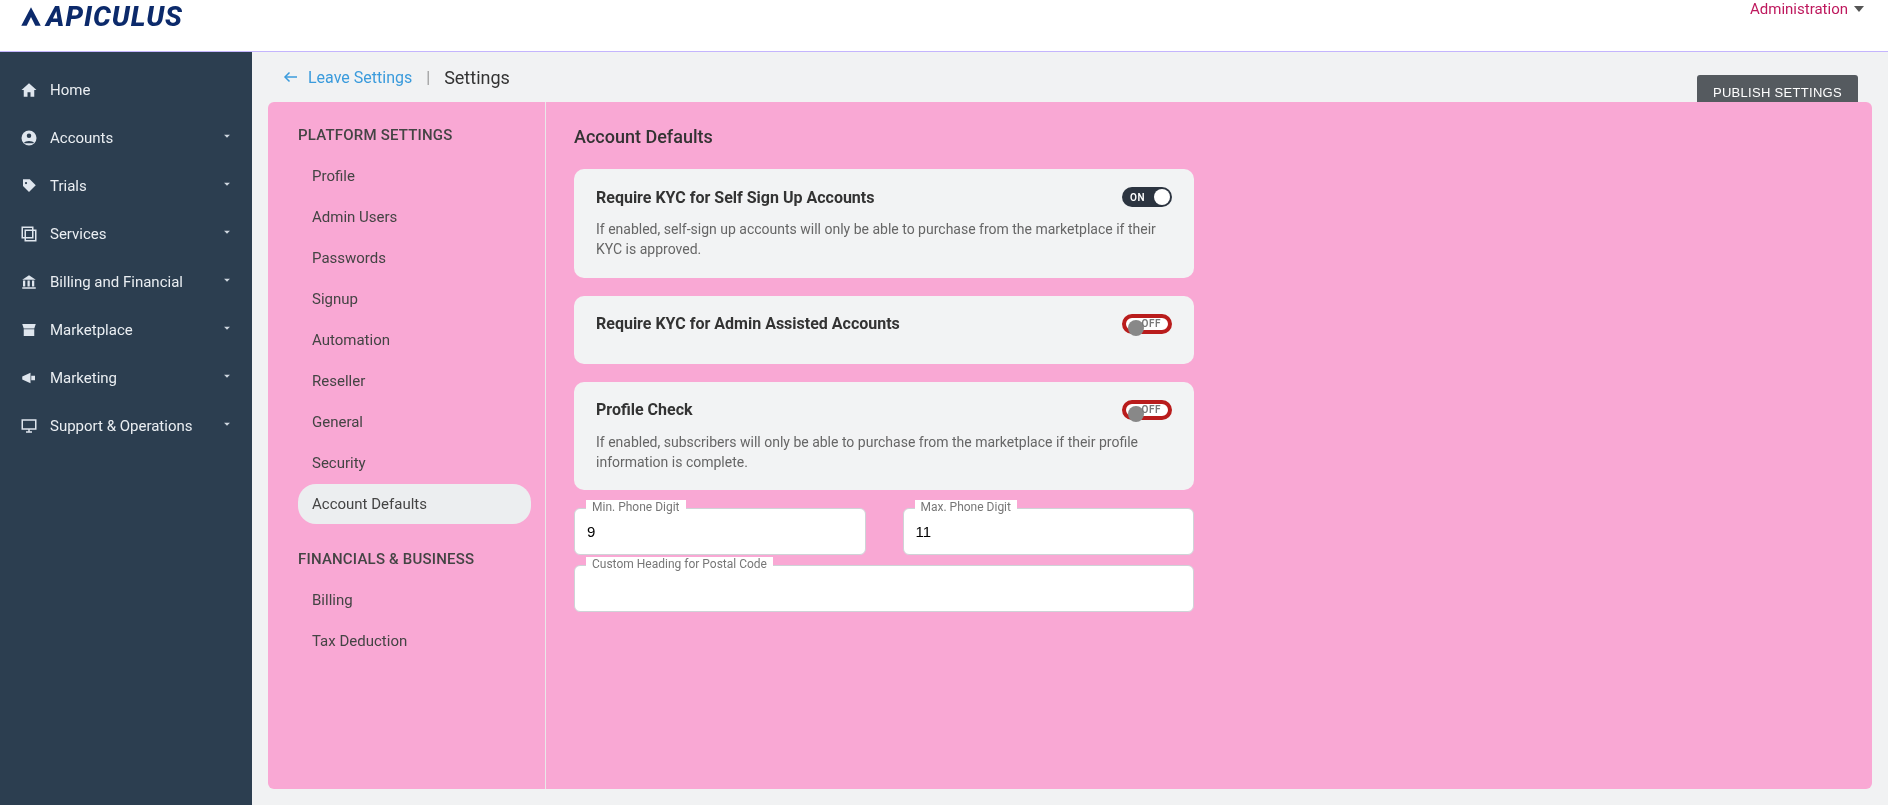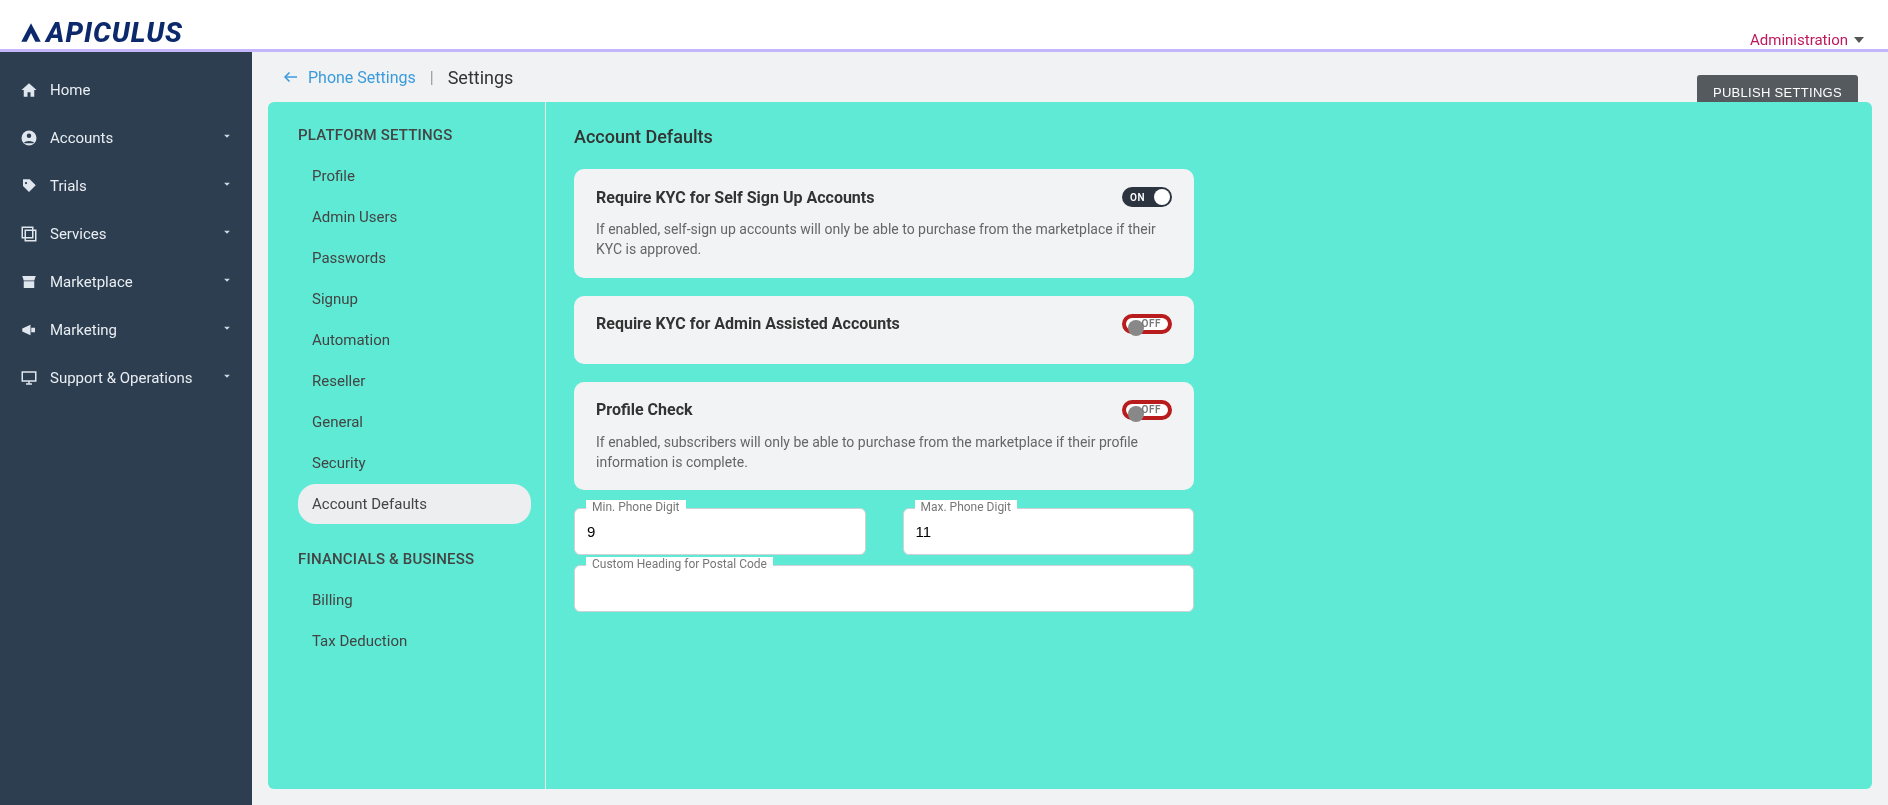--- a/index.html
+++ b/index.html
@@ -1,20 +1,20 @@
 <!DOCTYPE html>
 <html><head>
 <meta charset="utf-8">
 <style>
   * { box-sizing: border-box; margin: 0; padding: 0; }
   html, body { height: 100%; font-family: -apple-system, BlinkMacSystemFont, "Segoe UI", Roboto, Helvetica, Arial, sans-serif; color: #333; }
   body { display: flex; flex-direction: column; background: #fff; }
 
   
-  .topbar { height: 52px; display: flex; align-items: flex-end; justify-content: space-between; padding: 0 24px 0 18px; border-bottom: 3px solid #c4b5fd; }
+  .topbar { height: 52px; display: flex; align-items: flex-start; justify-content: space-between; padding: 0 24px 0 18px; border-bottom: 1px solid #c4b5fd; }
   .logo { display: flex; align-items: center; font-weight: 800; font-style: italic; letter-spacing: 1px; font-size: 28px; color: #0c2a6b; }
   .logo svg { margin-right: 2px; }
   .admin-menu { display: flex; align-items: center; gap: 6px; cursor: pointer; font-size: 15px; color: #be185d; }
   .caret-down { width: 0; height: 0; border-left: 5px solid transparent; border-right: 5px solid transparent; border-top: 6px solid #555; }
 
   
   .main { flex: 1; display: flex; min-height: 0; }
   .sidebar { width: 252px; background: #2c3e50; color: #eaeef2; padding-top: 14px; }
   .sidebar-item { display: flex; align-items: center; height: 48px; padding: 0 18px; cursor: pointer; font-size: 15px; }
   .sidebar-item .icon { width: 22px; display: flex; justify-content: center; margin-right: 10px; color: #dfe6ee; }
@@ -23,21 +23,21 @@
   .chevron svg { width: 14px; height: 14px; }
 
   .content { flex: 1; display: flex; flex-direction: column; background: #f1f2f3; min-width: 0; }
   .content-header { display: flex; align-items: center; justify-content: space-between; height: 50px; padding: 0 30px; }
   .crumbs { display: flex; align-items: center; gap: 14px; }
   .leave-link { display: flex; align-items: center; gap: 8px; color: #3a9bdc; font-size: 16px; cursor: pointer; }
   .crumbs .sep { color: #999; }
   .crumbs .title { font-size: 18px; color: #333; }
   .publish-btn { background: #555a5f; color: #fff; border: none; padding: 10px 16px; font-size: 13px; letter-spacing: 0.3px; border-radius: 3px; cursor: pointer; margin-top: 31px; }
 
-  .panel { flex: 1; margin: 0 16px 16px 16px; background: #5eead4; border-radius: 6px; display: flex; min-height: 0; overflow: hidden; }
+  .panel { flex: 1; margin: 0 16px 16px 16px; background: #f9a8d4; border-radius: 6px; display: flex; min-height: 0; overflow: hidden; }
   .settings-nav { width: 278px; border-right: 1px solid #e8e8e8; padding: 24px 14px 24px 30px; overflow-y: auto; }
   .settings-nav h3 { font-size: 15px; font-weight: 500; color: #444; margin-bottom: 12px; letter-spacing: 0.2px; }
   .settings-nav h3.spaced { margin-top: 26px; }
   .nav-item { padding: 11px 14px; font-size: 15px; color: #444; border-radius: 18px; cursor: pointer; margin-bottom: 1px; }
   .nav-item.active { background: #eceef0; }
 
   .settings-body { flex: 1; padding: 24px 28px; overflow-y: auto; }
   .settings-body h2 { font-size: 18px; font-weight: 500; color: #333; margin-bottom: 22px; }
   .card { background: #f2f3f4; border-radius: 10px; padding: 18px 22px; margin-bottom: 18px; max-width: 620px; }
   .card-head { display: flex; align-items: center; justify-content: space-between; margin-bottom: 12px; }
@@ -122,20 +122,35 @@
           </svg>
         </span>
       <span class="label">Services</span>
       <span class="chevron"><svg viewBox="0 0 24 24" fill="currentColor">
             <path d="M7 10 L12 15 L17 10 Z"></path>
           </svg></span>
     </div>
     <div class="sidebar-item">
       <span class="icon">
           <svg width="18" height="18" viewBox="0 0 24 24" fill="currentColor">
+            <path d="M3 9 L12 3 L21 9 Z"></path>
+            <rect x="4" y="10" width="3" height="8"></rect>
+            <rect x="10" y="10" width="3" height="8"></rect>
+            <rect x="16" y="10" width="3" height="8"></rect>
+            <rect x="3" y="19" width="18" height="2"></rect>
+          </svg>
+        </span>
+      <span class="label">Billing and Financial</span>
+      <span class="chevron"><svg viewBox="0 0 24 24" fill="currentColor">
+            <path d="M7 10 L12 15 L17 10 Z"></path>
+          </svg></span>
+    </div>
+    <div class="sidebar-item">
+      <span class="icon">
+          <svg width="18" height="18" viewBox="0 0 24 24" fill="currentColor">
             <path d="M3 4 H21 L19 10 H5 Z"></path>
             <rect x="5" y="11" width="14" height="9"></rect>
           </svg>
         </span>
       <span class="label">Marketplace</span>
       <span class="chevron"><svg viewBox="0 0 24 24" fill="currentColor">
             <path d="M7 10 L12 15 L17 10 Z"></path>
           </svg></span>
     </div>
     <div class="sidebar-item">
@@ -166,21 +181,21 @@
   </nav>
 
   <section class="content">
     <div class="content-header">
       <div class="crumbs">
         <a class="leave-link">
           <svg width="18" height="18" viewBox="0 0 24 24" fill="none" stroke="#3a9bdc" stroke-width="2">
               <line x1="20" y1="12" x2="4" y2="12"></line>
               <polyline points="10 6 4 12 10 18"></polyline>
             </svg>
-          <span>Phone Settings</span>
+          <span>Leave Settings</span>
         </a>
         <span class="sep">|</span>
         <span class="title">Settings</span>
       </div>
       <button class="publish-btn">PUBLISH SETTINGS</button>
     </div>
 
     <div class="panel">
 
       <div class="settings-nav">

